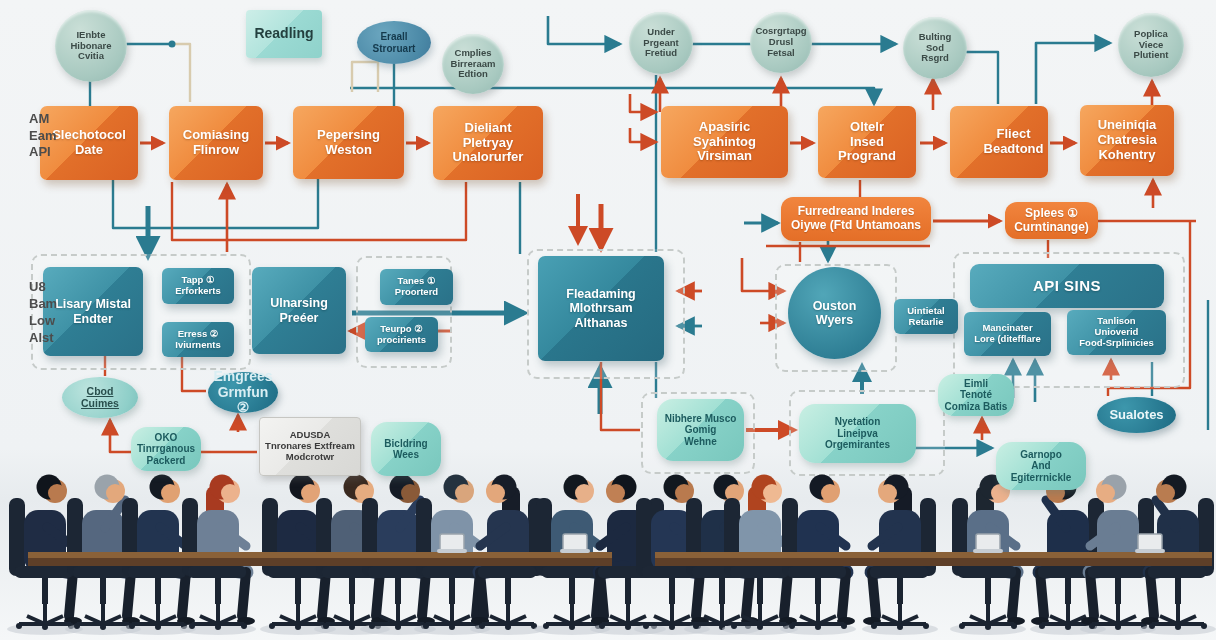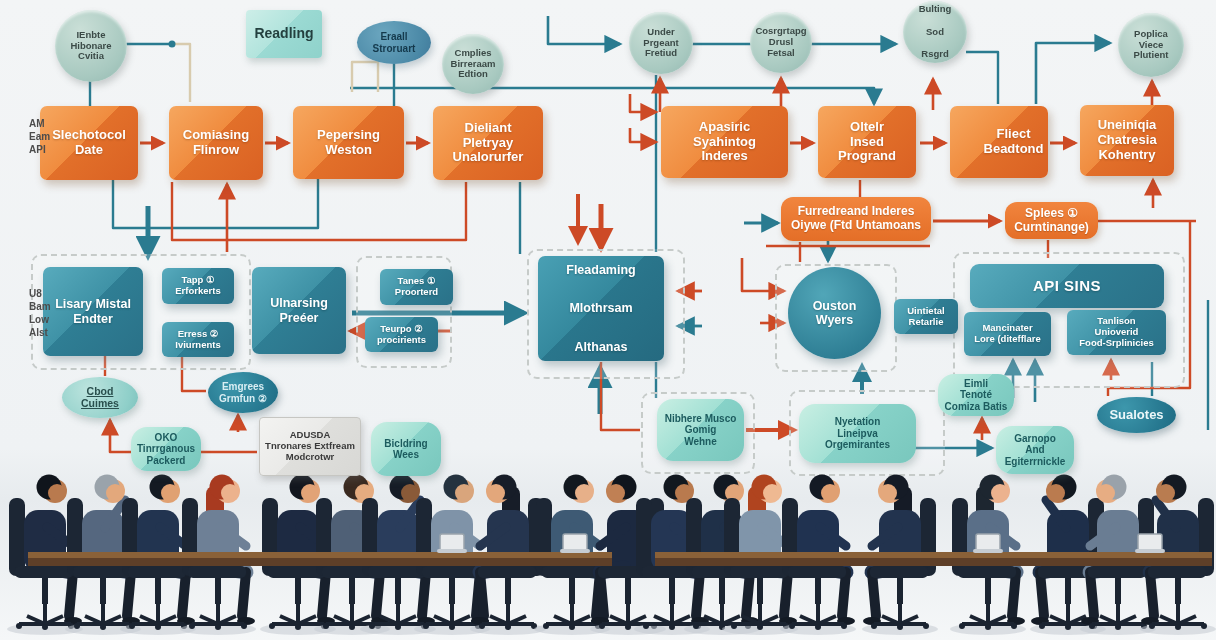--- a/index.html
+++ b/index.html
@@ -33,23 +33,23 @@
     color:#1c5b5e;font-weight:bold;font-size:10px;border-radius:16px;box-shadow:2px 4px 7px rgba(90,120,115,.28);}
   .mintlg{font-size:14px;color:#24403f;border-radius:4px;background:linear-gradient(135deg,#cdeee8 0%,#b2e4dd 46%,#9bdad3 46%,#8fd2cb 100%);}
   .white{background:linear-gradient(135deg,#f3f3f1 0%,#eaeae8 46%,#dfdfdc 46%,#d8d8d5 100%);
     color:#3a3a3a;font-weight:bold;font-size:9.5px;border:1px solid #c6c6c2;border-radius:4px;
     box-shadow:2px 4px 7px rgba(110,110,110,.3);}
   .eblue{border-radius:50%;background:radial-gradient(circle at 35% 30%,#6ba6bf,#4a88a6 72%,#3f789a);
     color:#14394c;font-weight:bold;font-size:10px;box-shadow:2px 4px 7px rgba(80,110,125,.3);}
   .emint{border-radius:50%;background:radial-gradient(circle at 35% 30%,#bce4de,#8fcfc9 72%,#7cc0bb);
     color:#294f4d;font-weight:bold;font-size:10.5px;box-shadow:2px 4px 7px rgba(90,120,115,.3);}
   .edark,.edark2{border-radius:50%;background:radial-gradient(circle at 35% 30%,#3d97ac,#25768e 72%,#1e6a82);
-    color:#d9eef3;font-weight:bold;font-size:10px;box-shadow:2px 4px 7px rgba(60,90,100,.35);}
+    color:#d9eef3;font-weight:bold;font-size:14px;box-shadow:2px 4px 7px rgba(60,90,100,.35);}
   .edark2{font-size:13px;color:#ecf7f9;}
-  .lbl{color:#4c4c4c;font-weight:bold;font-size:10px;line-height:1.3;align-items:flex-start;text-align:left;}
+  .lbl{color:#4c4c4c;font-weight:bold;font-size:13px;line-height:1.3;align-items:flex-start;text-align:left;}
 </style>
 </head>
 <body>
 
 <div id="stage">
   <svg id="wires" class="layer" width="1216" height="480" viewBox="0 0 1216 480">
       <defs>
         <marker id="ao" markerWidth="7" markerHeight="7" refX="6" refY="3.5" orient="auto" markerUnits="strokeWidth">
           <path d="M0,0 L7,3.5 L0,7 z" fill="#cd4a26"></path>
         </marker>
@@ -156,21 +156,21 @@
       <div class="node circle" style="left: 629px; top: 12px; width: 64px; height: 62px;">
         <span>Under</span>
         <span>Prgeant</span>
         <span>Fretiud</span>
       </div>
       <div class="node circle" style="left: 750px; top: 12px; width: 62px; height: 61px;">
         <span>Cosrgrtapg</span>
         <span>Drusl</span>
         <span>Fetsal</span>
       </div>
-      <div class="node circle" style="left: 903px; top: 1px; width: 64px; height: 62px; gap: 12px;">
+      <div class="node circle" style="left: 903px; top: 17px; width: 64px; height: 62px;">
         <span>Bulting</span>
         <span>Sod</span>
         <span>Rsgrd</span>
       </div>
       <div class="node circle" style="left: 1118px; top: 13px; width: 66px; height: 64px;">
         <span>Poplica</span>
         <span>Viece</span>
         <span>Plutient</span>
       </div>
       <div class="node orange" style="left: 40px; top: 106px; width: 98px; height: 74px;">
@@ -186,21 +186,21 @@
         <span>Weston</span>
       </div>
       <div class="node orange" style="left: 433px; top: 106px; width: 110px; height: 74px;">
         <span>Dieliant</span>
         <span>Pletryay</span>
         <span>Unalorurfer</span>
       </div>
       <div class="node orange" style="left: 661px; top: 106px; width: 127px; height: 72px;">
         <span>Apasiric</span>
         <span>Syahintog</span>
-        <span>Inderes</span>
+        <span>Virsiman</span>
       </div>
       <div class="node orange" style="left: 818px; top: 106px; width: 98px; height: 72px;">
         <span>Oltelr</span>
         <span>Insed</span>
         <span>Progrand</span>
       </div>
       <div class="node orange" style="left: 950px; top: 106px; width: 98px; height: 72px; padding-left: 31px;">
         <span>Fliect</span>
         <span>Beadtond</span>
       </div>
@@ -226,21 +226,21 @@
         <span>Preéer</span>
       </div>
       <div class="node tealsm" style="left: 380px; top: 269px; width: 73px; height: 36px;">
         <span>Tanes ①</span>
         <span>Proorterd</span>
       </div>
       <div class="node tealsm" style="left: 365px; top: 317px; width: 73px; height: 35px;">
         <span>Teurpo ②</span>
         <span>procirients</span>
       </div>
-      <div class="node tealbig" style="left: 538px; top: 256px; width: 126px; height: 105px; gap: 24px;">
+      <div class="node tealbig" style="left: 538px; top: 256px; width: 126px; height: 105px;">
         <span>Fleadaming</span>
         <span>Mlothrsam</span>
         <span>Althanas</span>
       </div>
       <div class="node tealcircle" style="left: 788px; top: 267px; width: 93px; height: 92px;">
         <span>Ouston</span>
         <span>Wyers</span>
       </div>
       <div class="node tealsm" style="left: 894px; top: 299px; width: 64px; height: 35px;">
         <span>Uintietal</span>
@@ -296,21 +296,21 @@
       <div class="node mint" style="left: 799px; top: 404px; width: 117px; height: 59px;">
         <span>Nyetation</span>
         <span>Lineipva</span>
         <span>Orgemirantes</span>
       </div>
       <div class="node mint" style="left: 938px; top: 374px; width: 76px; height: 42px;">
         <span>Eimli</span>
         <span>Tenoté</span>
         <span>Comiza Batis</span>
       </div>
-      <div class="node mint" style="left: 996px; top: 426px; width: 78px; height: 48px;">
+      <div class="node mint" style="left: 996px; top: 442px; width: 90px; height: 48px;">
         <span>Garnopo</span>
         <span>And</span>
         <span>Egiterrnickle</span>
       </div>
       <div class="node edark2" style="left: 1097px; top: 397px; width: 79px; height: 36px;">
         <span>Sualotes</span>
       </div>
       <div class="node lbl" style="left: 27px; top: 112px; width: 46px; height: 48px;">
         <span>AM</span>
         <span>Eam</span>

